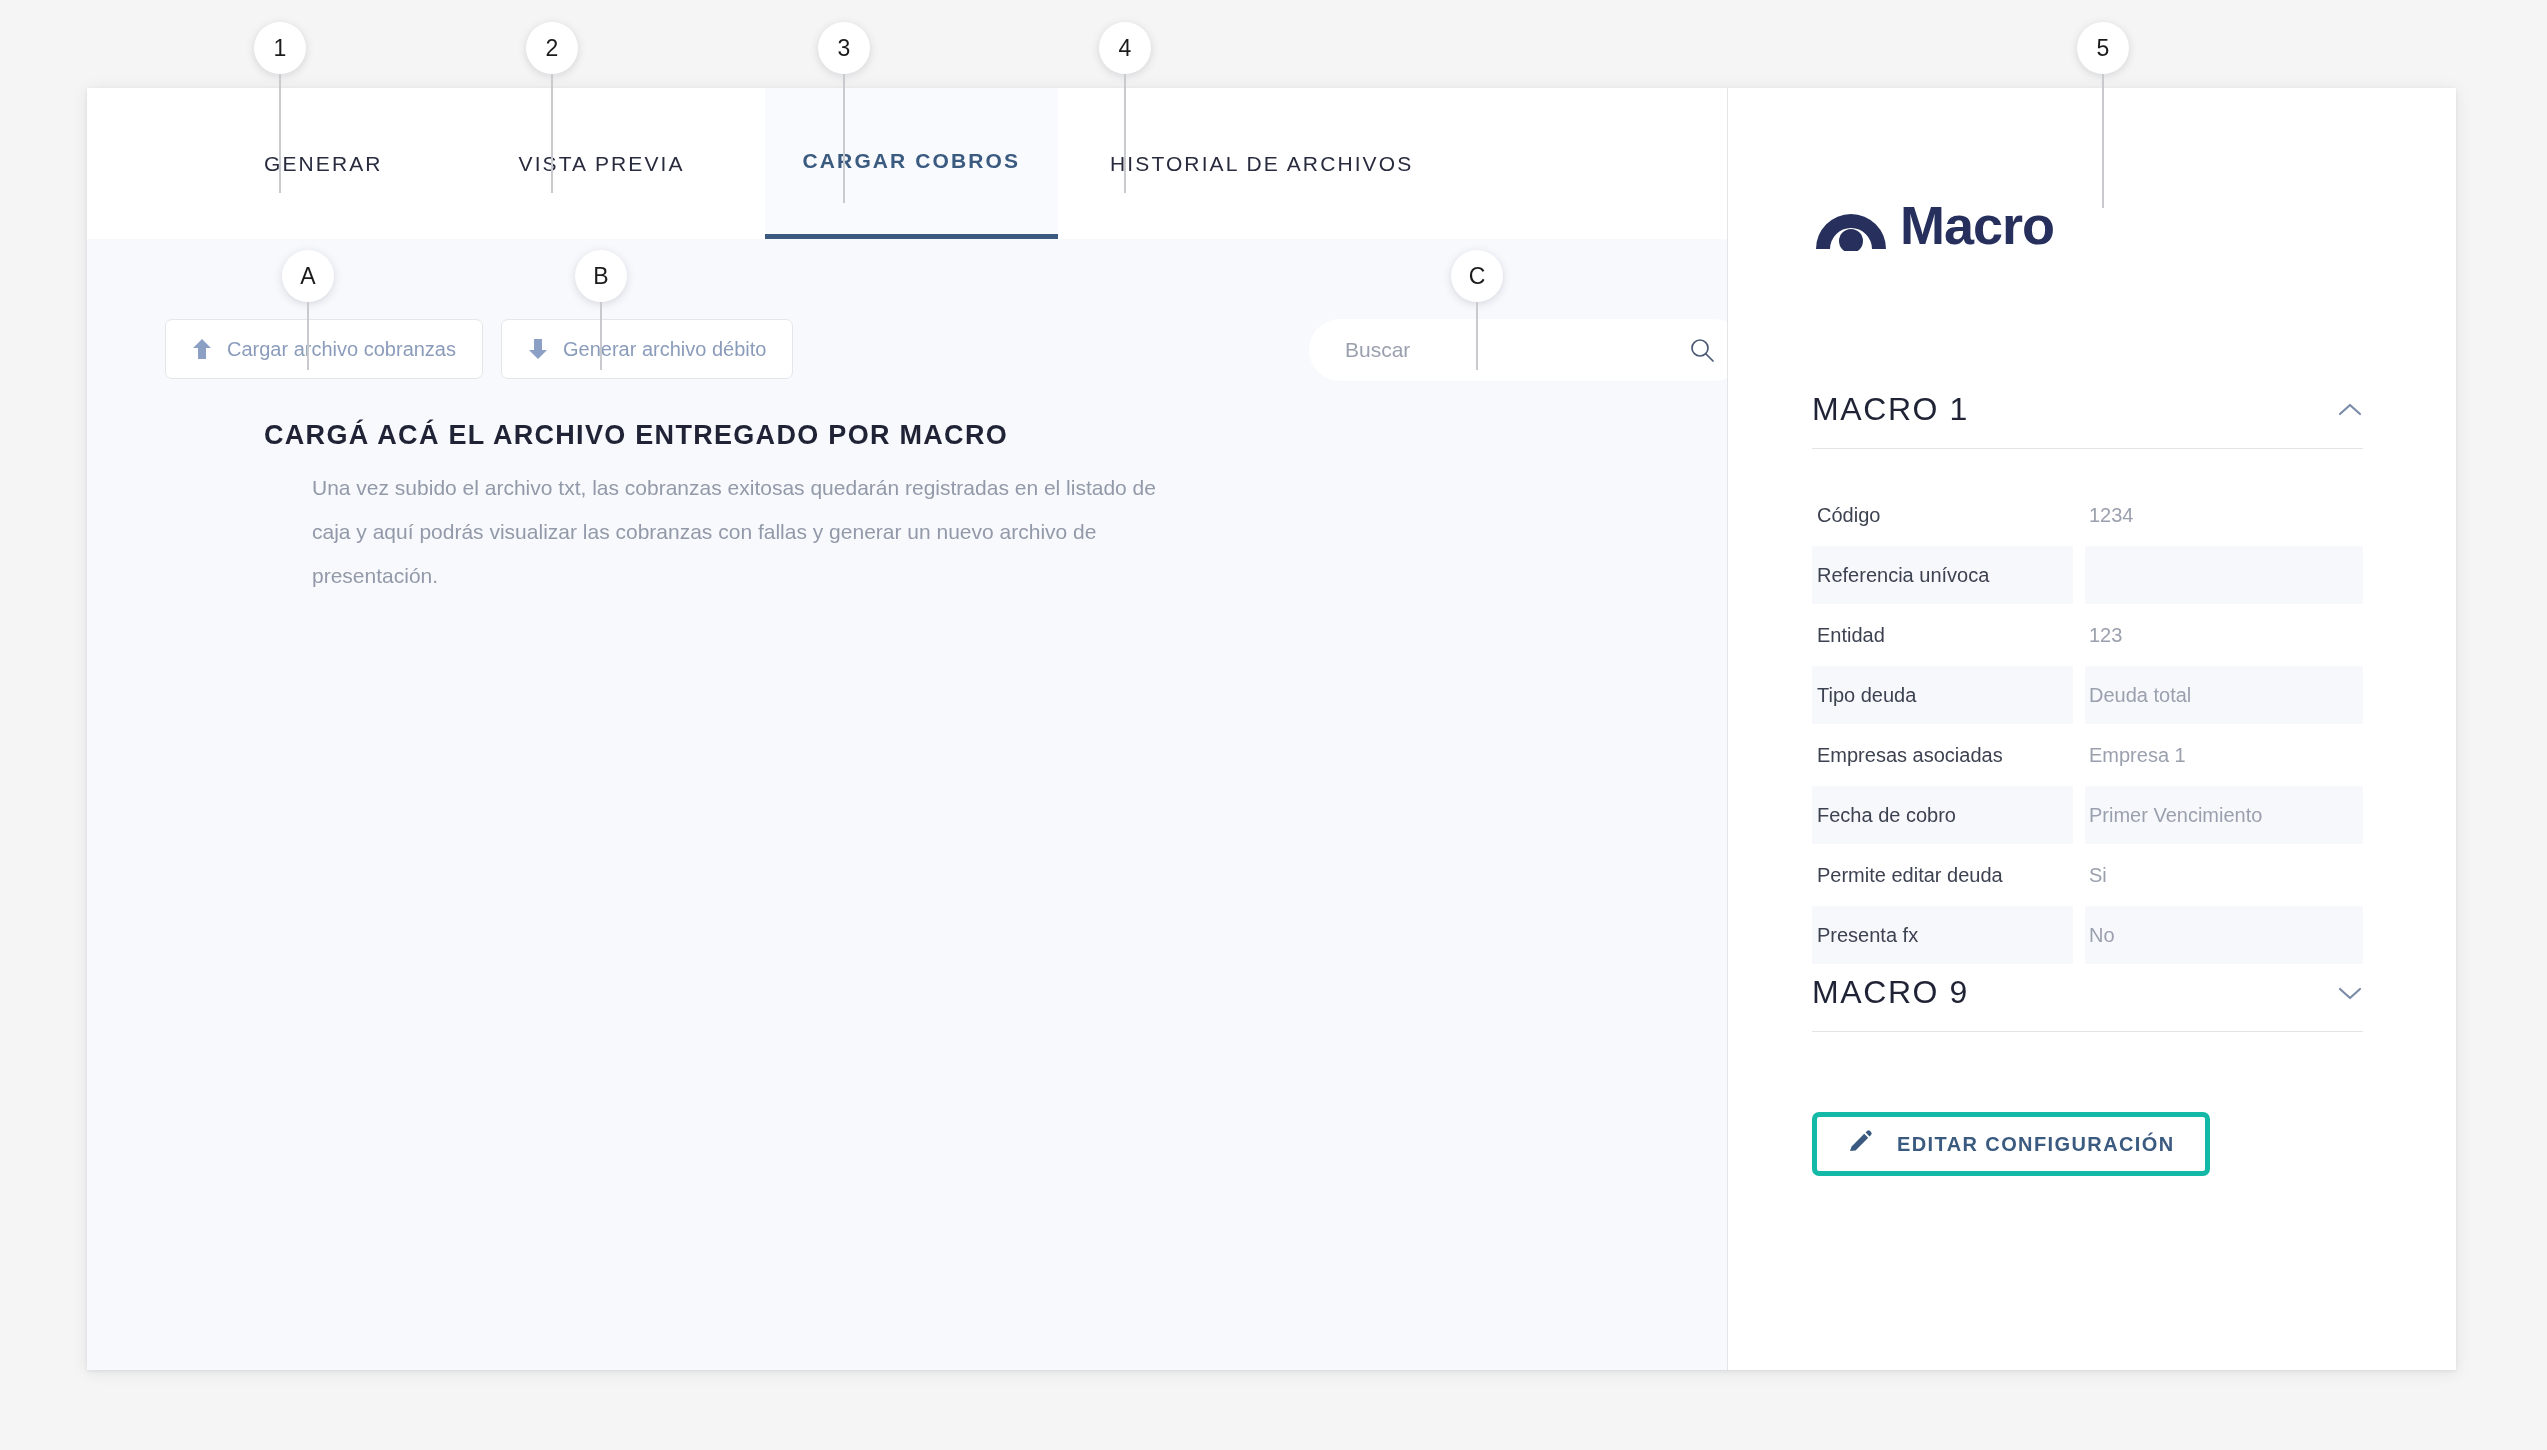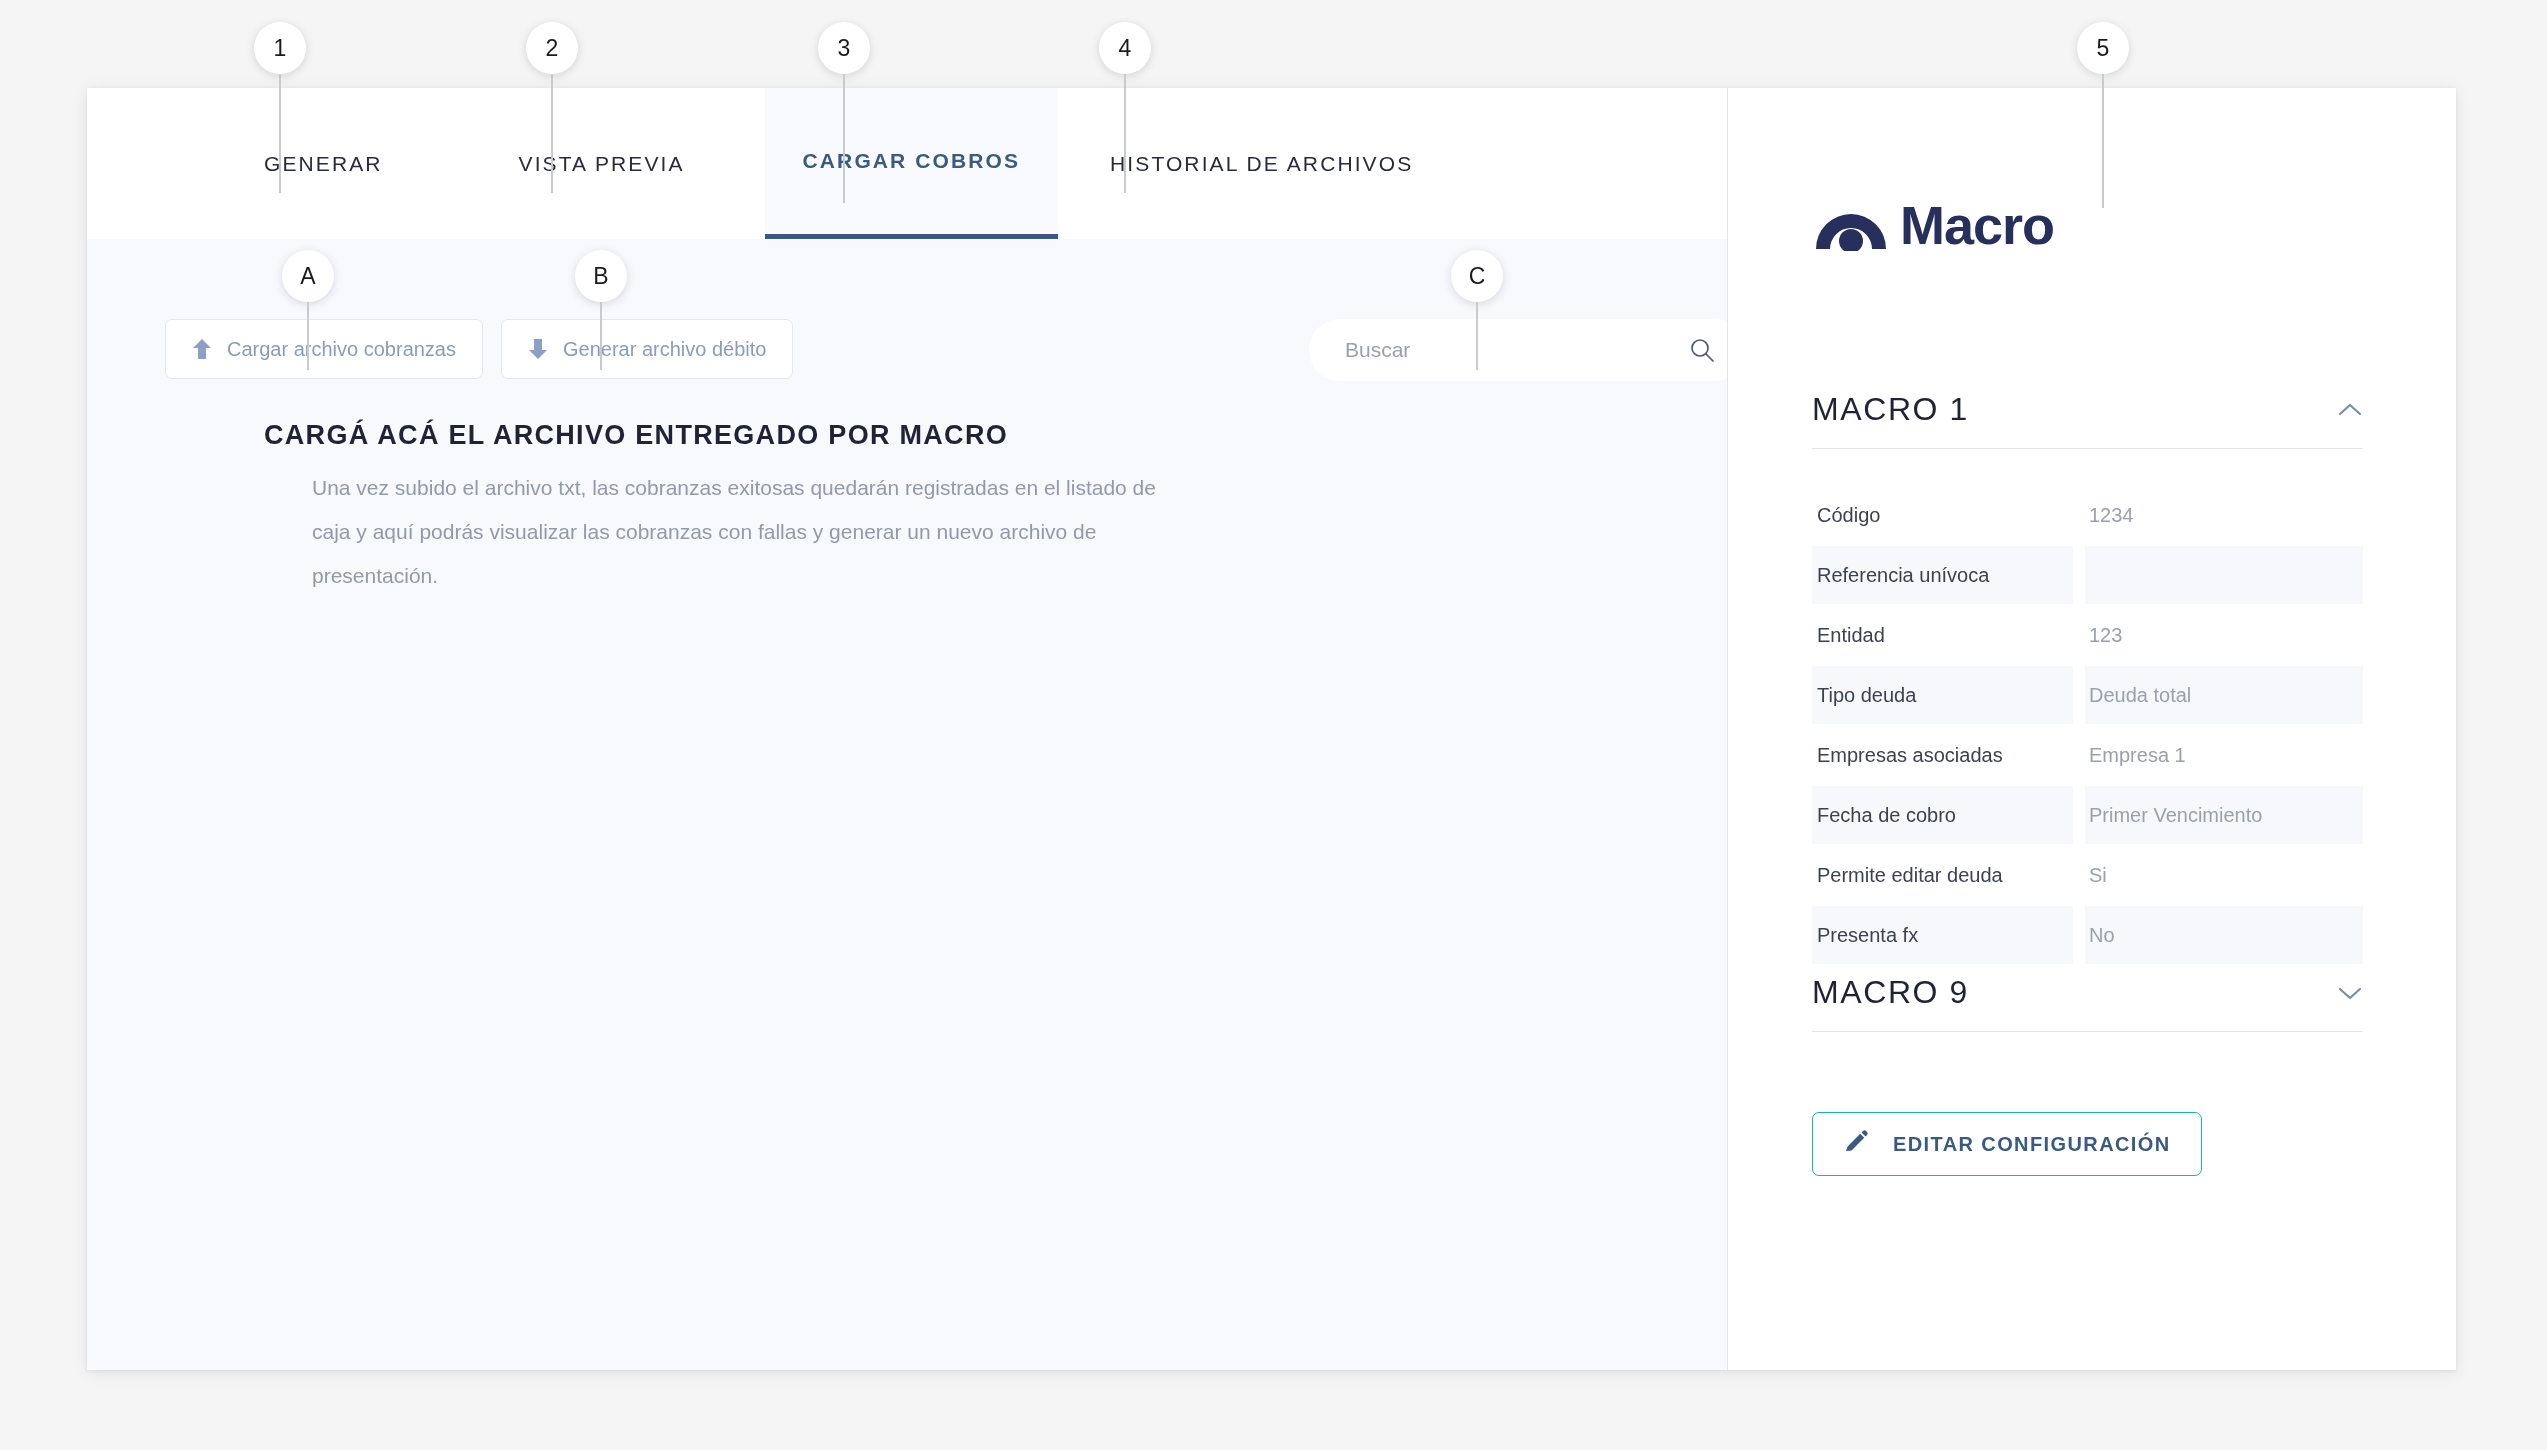--- a/index.html
+++ b/index.html
@@ -95,21 +95,21 @@
   .row { height: 58px; display: flex; align-items: stretch; gap: 12px; margin-bottom: 2px; }
   .cell-l { width: 261px; display: flex; align-items: center; padding-left: 5px;
             font-size: 20px; color: #3d4251; }
   .cell-v { flex: 1; display: flex; align-items: center; padding-left: 4px;
             font-size: 20px; color: #9aa0ad; }
   .row.shaded .cell-l, .row.shaded .cell-v { background: #f6f8fc; }
 
   .edit-btn {
     position: absolute; left: 84px; top: 1024px;
     height: 64px; padding: 0 30px; background: #fff;
-    border: 1px solid #14b8a6; border-radius: 7px;
+    border: 5px solid #14b8a6; border-radius: 7px;
     display: flex; align-items: center; gap: 24px; cursor: pointer;
   }
   .edit-btn .lbl { font-size: 20px; font-weight: bold; letter-spacing: 1.4px; color: #3b5a80; }
 
   
   .callout { position: absolute; z-index: 20; }
   .callout .bubble {
     position: absolute; left: 0; top: 0; width: 52px; height: 52px; border-radius: 50%;
     background: #fff; box-shadow: 0 2px 9px rgba(80,85,100,.20);
     display: flex; align-items: center; justify-content: center;

